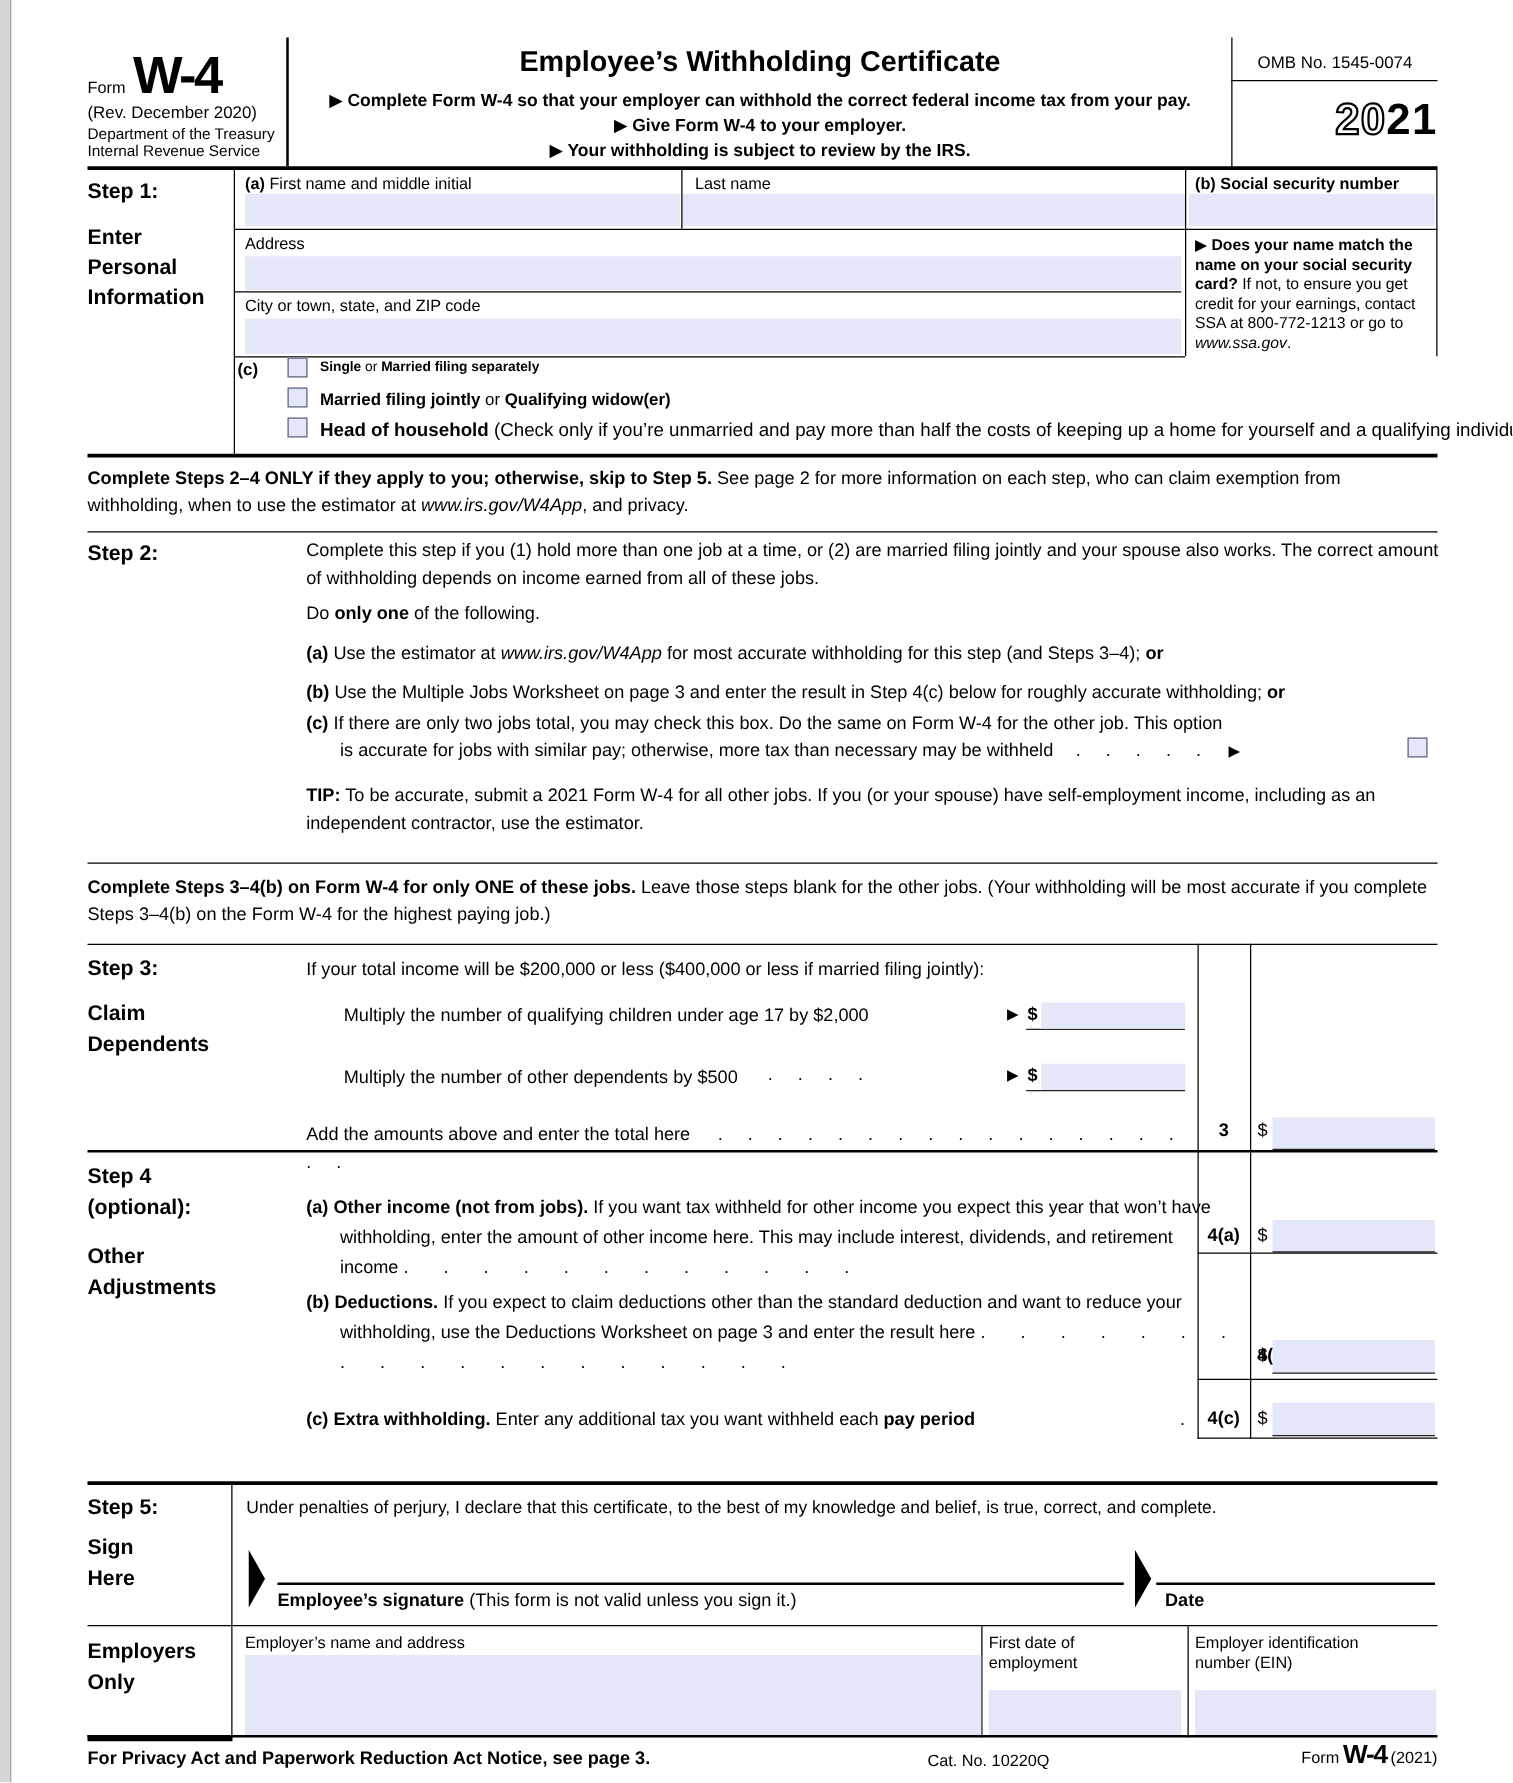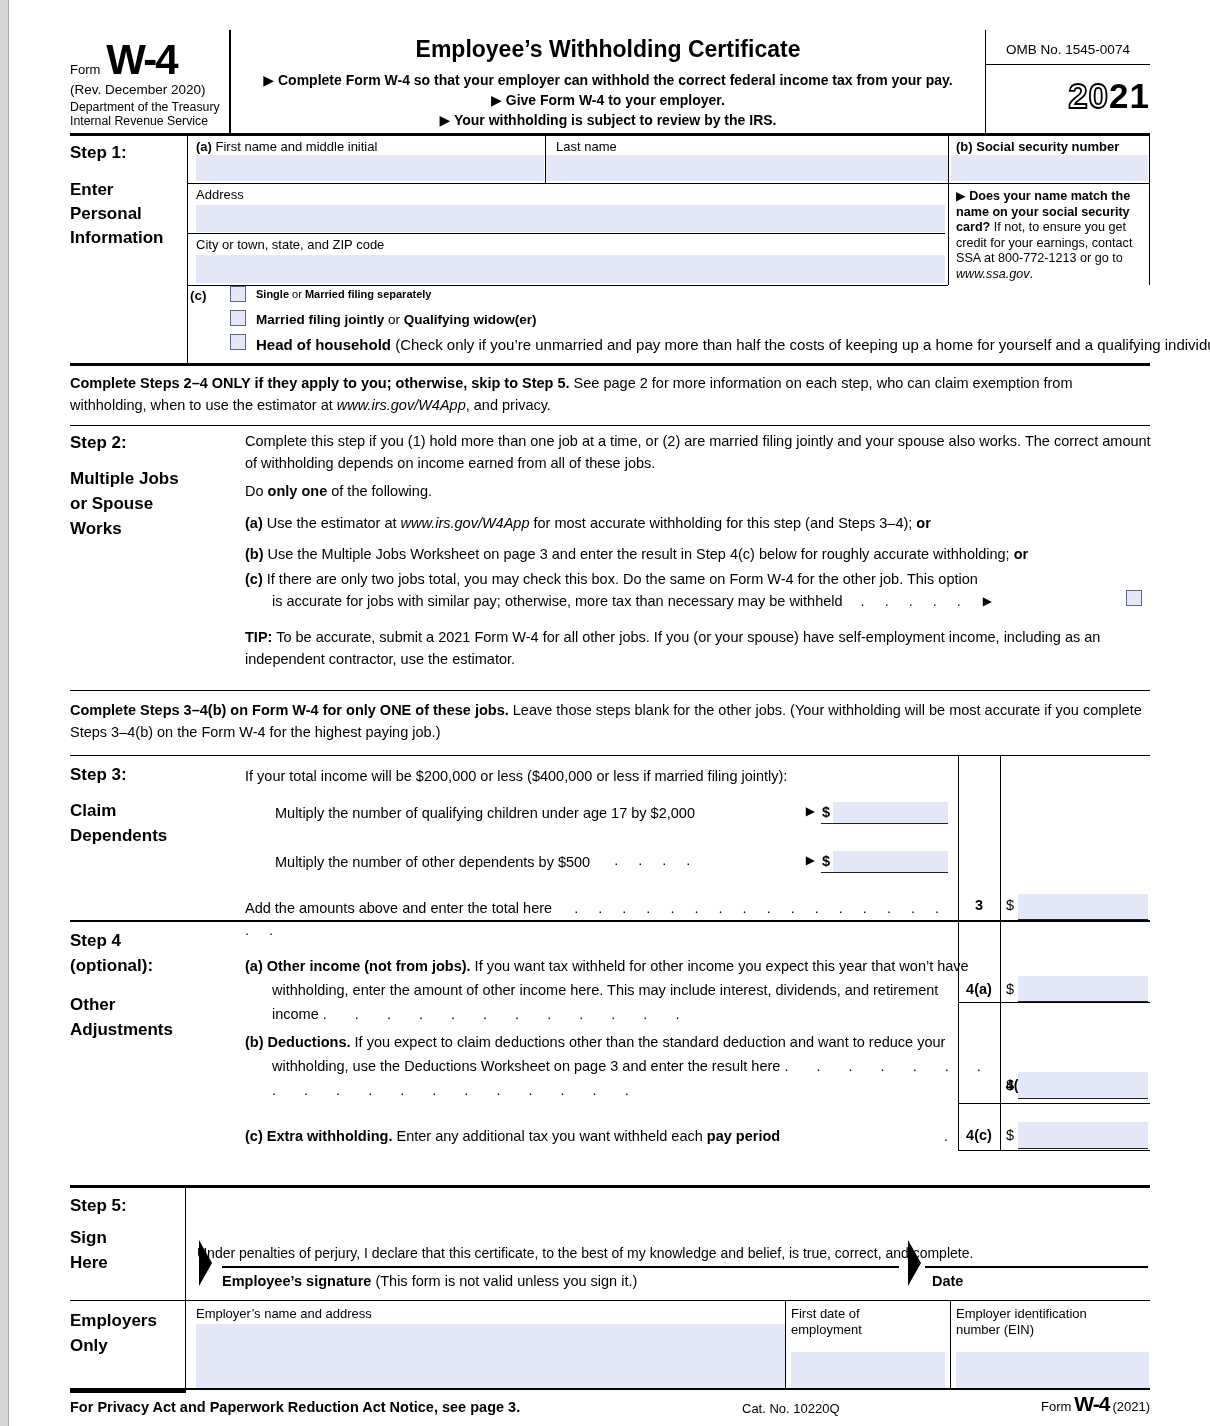--- a/index.html
+++ b/index.html
@@ -124,21 +124,20 @@
 
   <div class="hline" style="left:70px;top:363px;width:1080px;height:3px;"></div>
 
   <div class="abs body-txt" style="left:70px;top:372px;width:1080px;">
     <span class="b">Complete Steps 2–4 ONLY if they apply to you; otherwise, skip to Step 5.</span><span> See page 2 for more information on each step, who can claim exemption from withholding, when to use the estimator at </span><span class="i">www.irs.gov/W4App</span><span>, and privacy.</span>
   </div>
   <div class="hline" style="left:70px;top:425px;width:1080px;height:1px;"></div>
 
   <div class="abs" style="left:70px;top:432px;width:118px;">
     <div class="step-label">Step 2:</div>
-    <div class="step-label" style="margin-top:12px;line-height:25px;">Multiple Jobs or Spouse Works</div>
   </div>
   <div class="abs body-txt" style="left:245px;top:430px;width:906px;">Complete this step if you (1) hold more than one job at a time, or (2) are married filing jointly and your spouse also works. The correct amount of withholding depends on income earned from all of these jobs.</div>
   <div class="abs body-txt" style="left:245px;top:480px;">
     <span>Do </span><span class="b">only one</span><span> of the following.</span>
   </div>
   <div class="abs body-txt hang" style="left:245px;top:512px;width:906px;">
     <span class="num">(a)</span>
     <span>Use the estimator at </span><span class="i">www.irs.gov/W4App</span><span> for most accurate withholding for this step (and Steps 3–4); </span><span class="b">or</span>
   </div>
   <div class="abs body-txt hang" style="left:245px;top:543px;width:906px;">
@@ -230,21 +229,21 @@
   <div class="abs colcash" style="left:1006px;top:1127px;">$</div>
   <div class="shade" style="left:1018px;top:1122px;width:130px;height:26px;border-bottom:1.5px solid #222;"></div>
   <div class="hline" style="left:958px;top:1150px;width:192px;height:1px;"></div>
 
   <div class="hline" style="left:70px;top:1185px;width:1080px;height:3px;"></div>
   <div class="vline" style="left:185px;top:1188px;width:1px;height:112px;"></div>
   <div class="abs" style="left:70px;top:1195px;width:100px;">
     <div class="step-label">Step 5:</div>
     <div class="step-label" style="margin-top:8px;line-height:25px;width:60px;">Sign Here</div>
   </div>
-  <div class="abs" style="left:197px;top:1196px;width:945px;font-size:14px;line-height:19px;margin-top:48px;">Under penalties of perjury, I declare that this certificate, to the best of my knowledge and belief, is true, correct, and complete.</div>
+  <div class="abs" style="left:197px;top:1196px;width:945px;font-size:14px;line-height:19px;">Under penalties of perjury, I declare that this certificate, to the best of my knowledge and belief, is true, correct, and complete.</div>
 
   <div class="abs tri" style="left:199px;top:1240px;"></div>
   <div class="hline" style="left:222px;top:1266px;width:677px;height:2px;"></div>
   <div class="abs" style="left:222px;top:1273px;font-size:14.5px;">
     <span class="b">Employee’s signature</span><span> (This form is not valid unless you sign it.)</span>
   </div>
   <div class="abs tri" style="left:908px;top:1240px;"></div>
   <div class="hline" style="left:925px;top:1266px;width:223px;height:2px;"></div>
   <div class="abs b" style="left:932px;top:1273px;font-size:14.5px;">Date</div>
 

